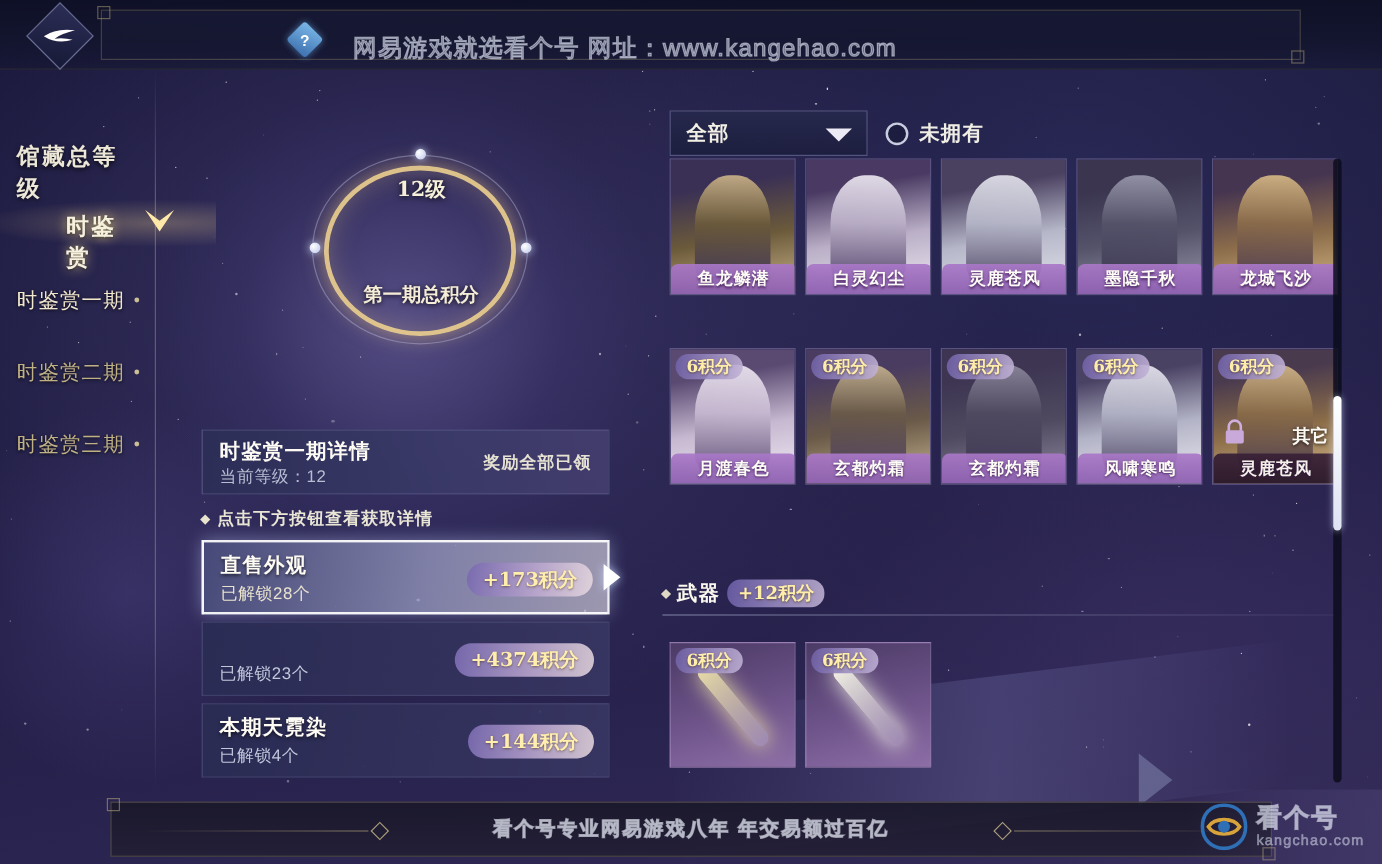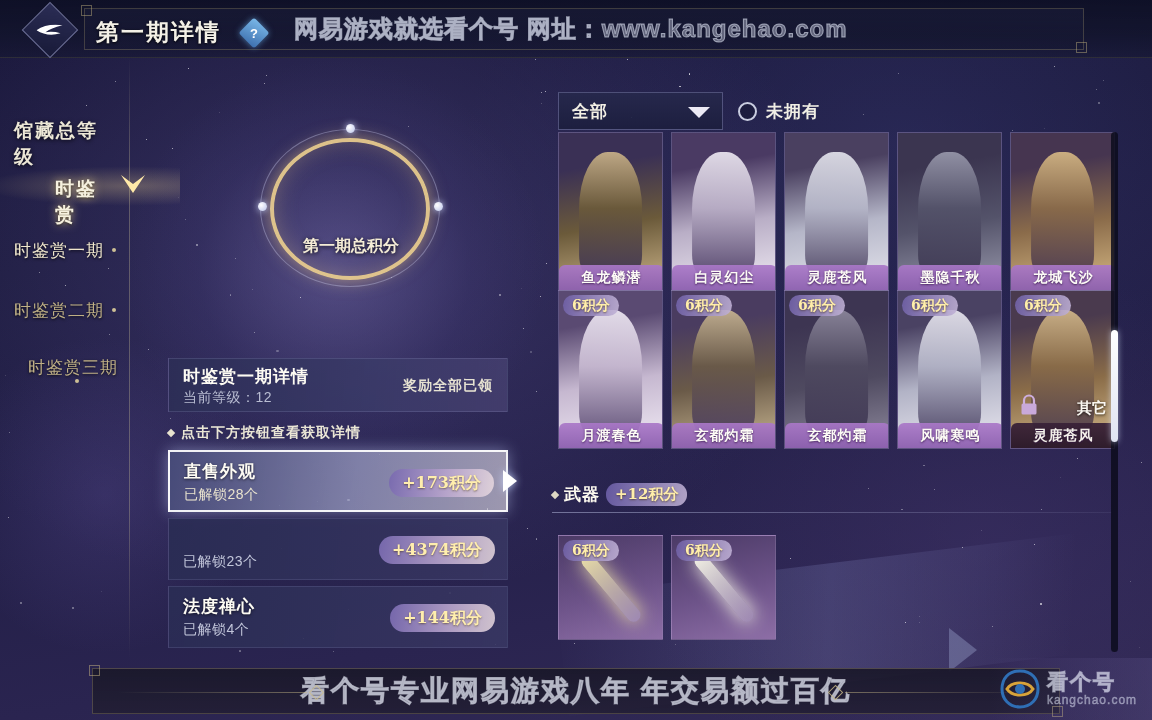--- a/index.html
+++ b/index.html
@@ -88,22 +88,22 @@
     display:flex; align-items:center; justify-content:center;
     font-size:13px; font-weight:bold; color:#fff;
   }
   .time-range {
     position:absolute; left:277px; top:23px;
     font-size:13px; color:#9aa2bd; letter-spacing:0.5px;
   }
 
   
   .wm-top {
-    position:absolute; left:294px; top:13px;
-    font-size:24px; font-weight:bold; letter-spacing:1px;
+    position:absolute; left:294px; top:27px;
+    font-size:20px; font-weight:normal; letter-spacing:1px;
     color:rgba(215,220,238,0.40);
     -webkit-text-stroke:1px rgba(235,240,255,0.55);
     white-space:nowrap;
     pointer-events:none;
   }
 
   
   .sidebar { position:absolute; left:0; top:58px; width:105px; height:600px; }
   .side-title {
     position:absolute; left:14px; top:60px;
@@ -270,21 +270,21 @@
     width:19px; height:19px; border-radius:50%;
     border:2px solid #c9cde0; background:rgba(20,22,48,0.5);
   }
   .radio-label {
     font-size:17px; font-weight:bold; color:#f0eee4;
     font-family:"DejaVu Serif", serif; letter-spacing:1px;
   }
 
   
   .card {
-    position:absolute; width:105px; height:159px;
+    position:absolute; width:105px; height:114px;
     border:1px solid rgba(190,170,215,0.35);
     overflow:hidden;
   }
   .card .art {
     position:absolute; inset:0;
     background: linear-gradient(170deg, #4a3a63 0%, #6b5086 35%, #8a6aa3 70%, #c2a9d0 100%);
   }
   .card .figure {
     position:absolute; left:50%; top:12%;
     transform:translateX(-50%);
@@ -374,21 +374,21 @@
     border:1px solid rgba(175,160,115,0.32);
     display:flex; align-items:center; justify-content:center;
   }
   .bottom-banner:before, .bottom-banner:after{
     content:""; position:absolute; width:9px; height:9px;
     border:1px solid rgba(185,170,125,0.55);
   }
   .bottom-banner:before{ left:-4px; top:-4px; }
   .bottom-banner:after{ right:-4px; bottom:-4px; }
   .banner-text {
-    font-size:28px; font-weight:bold; letter-spacing:2px;
+    font-size:16px; font-weight:bold; letter-spacing:2px;
     color:rgba(225,228,242,0.42);
     -webkit-text-stroke:1px rgba(240,244,255,0.55);
   }
   .banner-line {
     position:absolute; height:1px; width:190px; top:23px;
     background: linear-gradient(90deg, rgba(200,185,135,0), rgba(200,185,135,0.5));
   }
   .banner-gem {
     position:absolute; top:18px; width:11px; height:11px;
     border:1px solid rgba(205,190,140,0.8); transform:rotate(45deg);
@@ -585,21 +585,20 @@
 
 <div class="topbar">
   <div class="topbar-frame"></div>
 
   <div class="logo-diamond">
     <svg class="swoosh" viewBox="0 0 27 13">
       <path d="M0 6 Q10 -1 26 1 Q14 4 9 8 Q17 7 24 9 Q11 13 0 6 Z" fill="#ffffff"></path>
     </svg>
   </div>
 
-  <div class="page-title">第一期详情</div>
 
   <div class="help-badge">
     <span>?</span>
   </div>
 
 
   <div class="wm-top">网易游戏就选看个号  网址：www.kangehao.com</div>
 </div>
 
 <div class="sidebar">
@@ -613,32 +612,33 @@
   </svg>
 
   <div class="side-item active" style="top:178px;">
     <span>时鉴赏一期</span>
     <span class="dot"></span>
   </div>
   <div class="side-item" style="top:238px;">
     <span>时鉴赏二期</span>
     <span class="dot"></span>
   </div>
-  <div class="side-item" style="top:298px;flex-direction:column;">
+  <div class="side-item" style="top:298px;">
     <span>时鉴赏三期</span>
     <span class="dot"></span>
   </div>
 </div>
 
 <div class="score-wrap">
   <div class="ring-mid"></div>
   <div class="ring-outer"></div>
   <div class="ring-dot" style="left:0px; top:74px;"></div>
   <div class="ring-dot" style="left:176px; top:74px;"></div>
   <div class="ring-dot" style="left:88px; top:-4px;"></div>
+  <div class="lvl">12级</div>
   <div class="score-label">第一期总积分</div>
 </div>
 
 <div class="detail-head">
   <div class="t1">时鉴赏一期详情</div>
   <div class="t2">当前等级：12</div>
   <div class="t3">奖励全部已领</div>
 </div>
 
 <div class="hint-row">
@@ -652,21 +652,21 @@
   <div class="pts-pill">+173积分</div>
 </div>
 <div class="sel-arrow" style="top:470px;"></div>
 
 <div class="reward-item" style="top:518px;">
   <div class="sub">已解锁23个</div>
   <div class="pts-pill">+4374积分</div>
 </div>
 
 <div class="reward-item" style="top:586px;">
-  <div class="name">法度禅心</div>
+  <div class="name">本期天霓染</div>
   <div class="sub">已解锁4个</div>
   <div class="pts-pill">+144积分</div>
 </div>
 
 <div class="filter-select">
   <span class="val">全部</span>
   <span class="caret"></span>
 </div>
 <div class="radio-row">
   <span class="radio-circle"></span>

